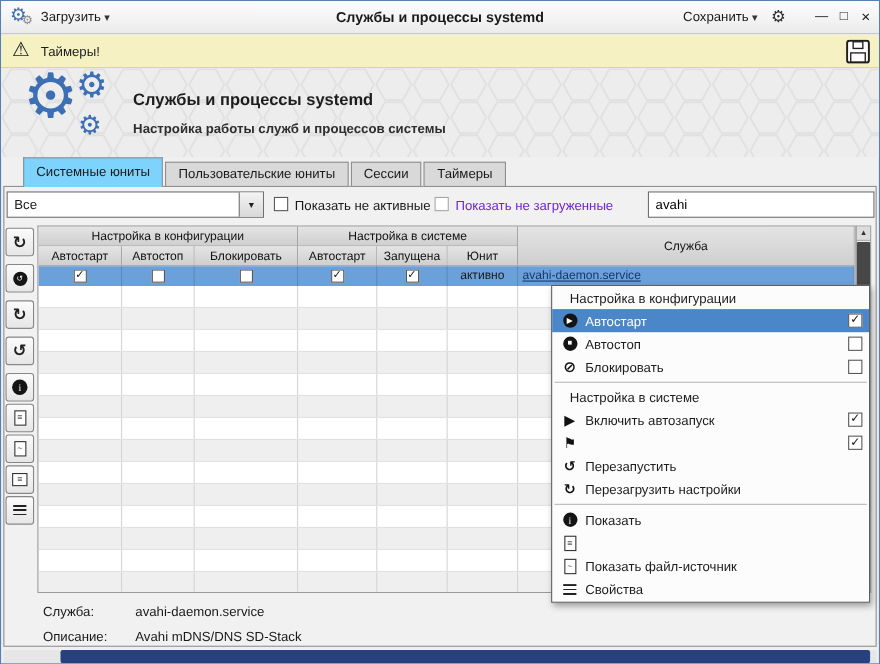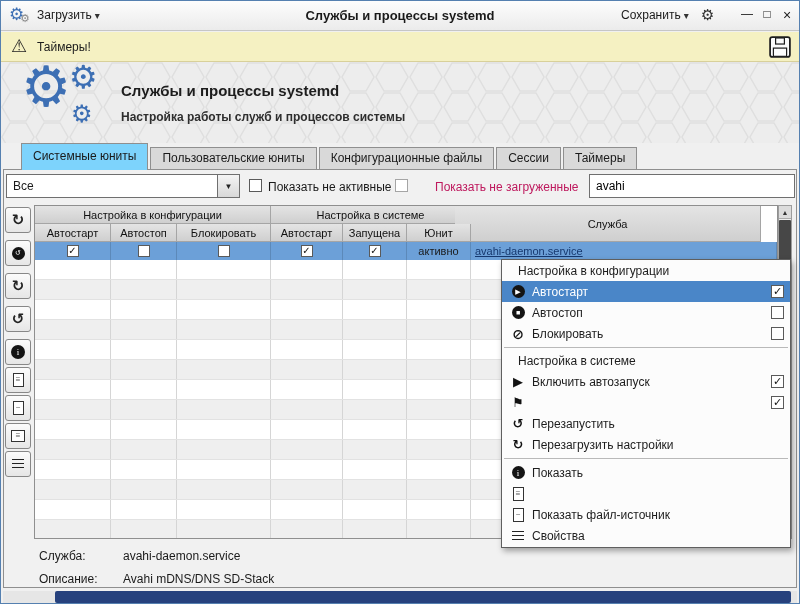--- a/index.html
+++ b/index.html
@@ -132,37 +132,36 @@
     <span class="logo-gear" style="left:20px;top:-8px;font-size:56px">⚙</span>
     <span class="logo-gear" style="left:68px;top:-4px;font-size:32px">⚙</span>
     <span class="logo-gear" style="left:70px;top:38px;font-size:24px">⚙</span>
     <div class="banner-title">Службы и процессы systemd</div>
     <div class="banner-sub">Настройка работы служб и процессов системы</div>
   </div>
 
   <div class="tabbar">
     <div class="tab active">Системные юниты</div>
     <div class="tab inactive">Пользовательские юниты</div>
-    <div class="tab inactive">Конфигурационные файлы</div>
     <div class="tab inactive">Сессии</div>
     <div class="tab inactive">Таймеры</div>
   </div>
 
   <div class="panel"></div>
 
   <div class="combo">
     <span class="combo-text">Все</span>
     <span class="combo-btn">
         <span>▼</span>
       </span>
   </div>
   <span class="cb abs" style="left:248px;top:178px"></span>
   <span class="flt-label" style="left:267px">Показать не активные</span>
   <span class="cb abs" style="left:394px;top:178px;border-color:#a5a5a5"></span>
-  <span class="flt-label" style="left:434px;color:#be185d">Показать не загруженные</span>
+  <span class="flt-label" style="left:413px;color:#6d28d9">Показать не загруженные</span>
   <input class="search" value="avahi" style="">
 
   <div class="tool-btn" style="top:206px">
       <span>↻</span>
     </div>
   <div class="tool-btn" style="top:239px">
       <span class="circ">
         <span>↺</span>
       </span>
     </div>
@@ -187,21 +186,21 @@
       <span class="panel-ic"><span>≡</span></span>
     </div>
   <div class="tool-btn" style="top:450px">
       <span class="list-ic"></span>
     </div>
 
   <div class="tbl-frame">
 
     <div class="hcell" style="left:0;top:0;width:236px;height:18px">Настройка в конфигурации</div>
     <div class="hcell" style="left:236px;top:0;width:200px;height:18px">Настройка в системе</div>
-    <div class="hcell" style="left:420px;top:0;width:306px;height:36px">Служба</div>
+    <div class="hcell" style="left:436px;top:0;width:306px;height:36px">Служба</div>
 
     <div class="hcell" style="left:0;top:18px;width:76px;height:18px">Автостарт</div>
     <div class="hcell" style="left:76px;top:18px;width:66px;height:18px">Автостоп</div>
     <div class="hcell" style="left:142px;top:18px;width:94px;height:18px">Блокировать</div>
     <div class="hcell" style="left:236px;top:18px;width:72px;height:18px">Автостарт</div>
     <div class="hcell" style="left:308px;top:18px;width:64px;height:18px">Запущена</div>
     <div class="hcell" style="left:372px;top:18px;width:64px;height:18px">Юнит</div>
 
     <div class="d-row">
       <span class="d-cell" style="width:76px">

